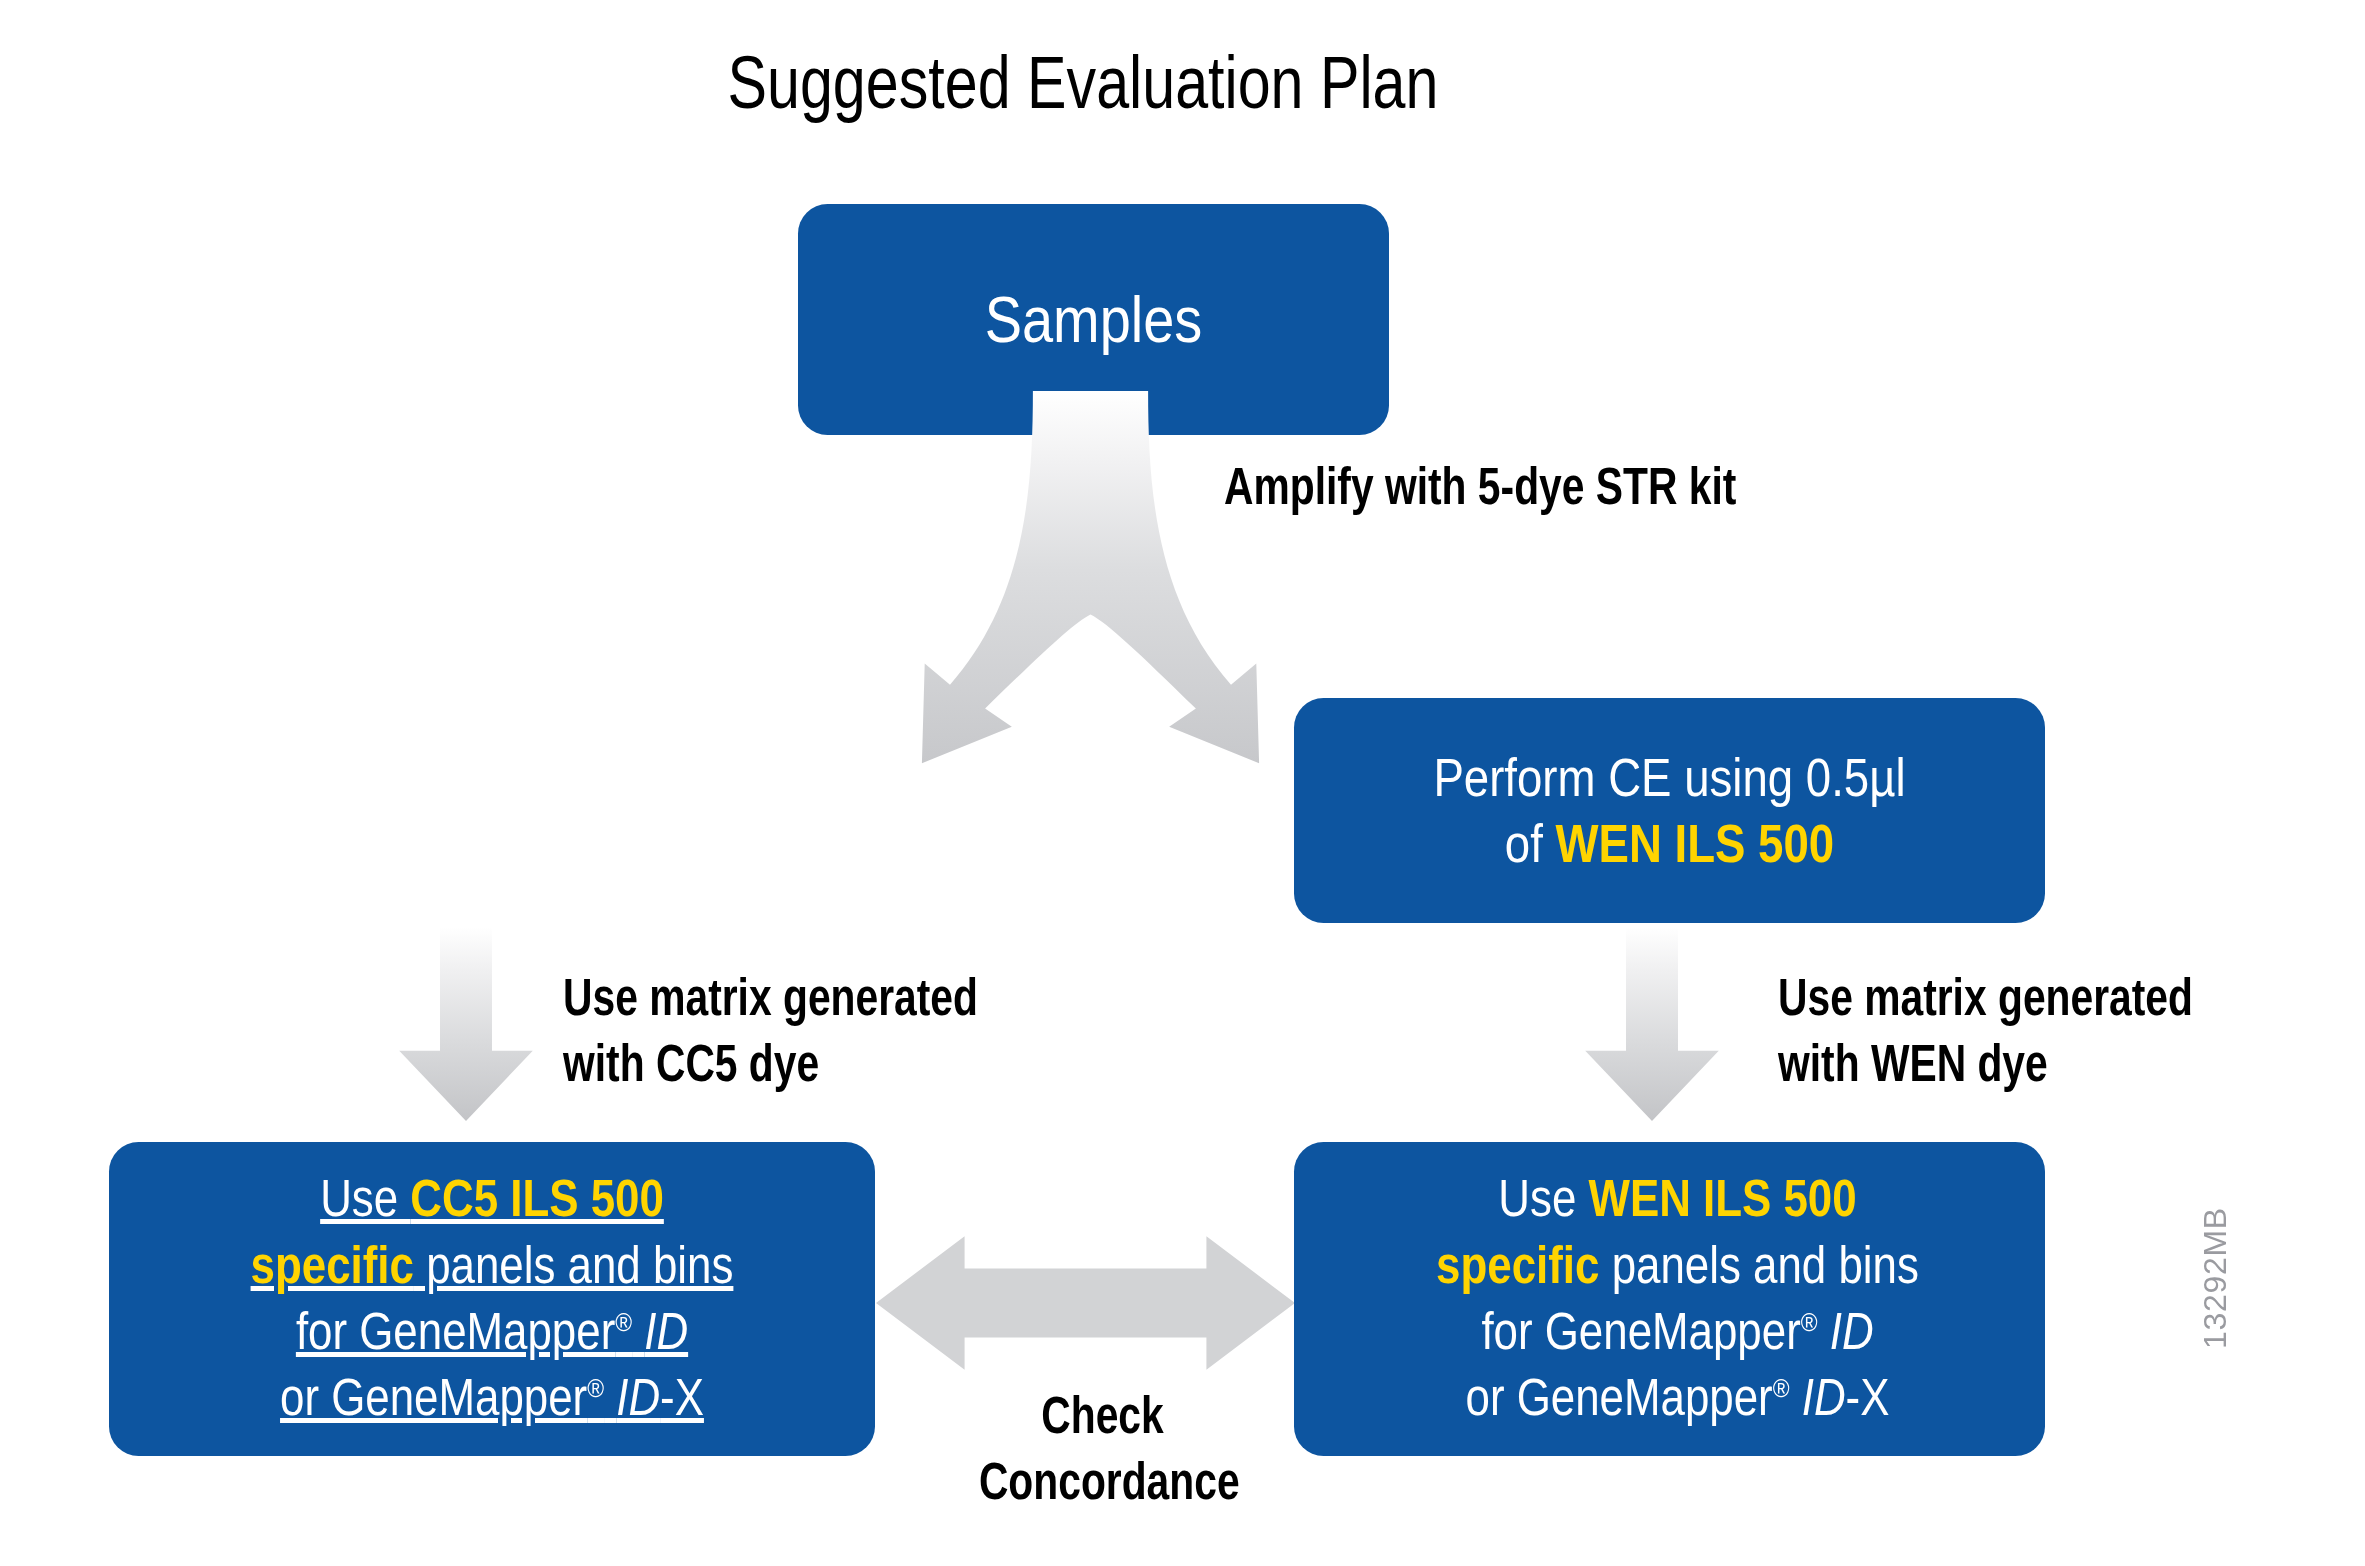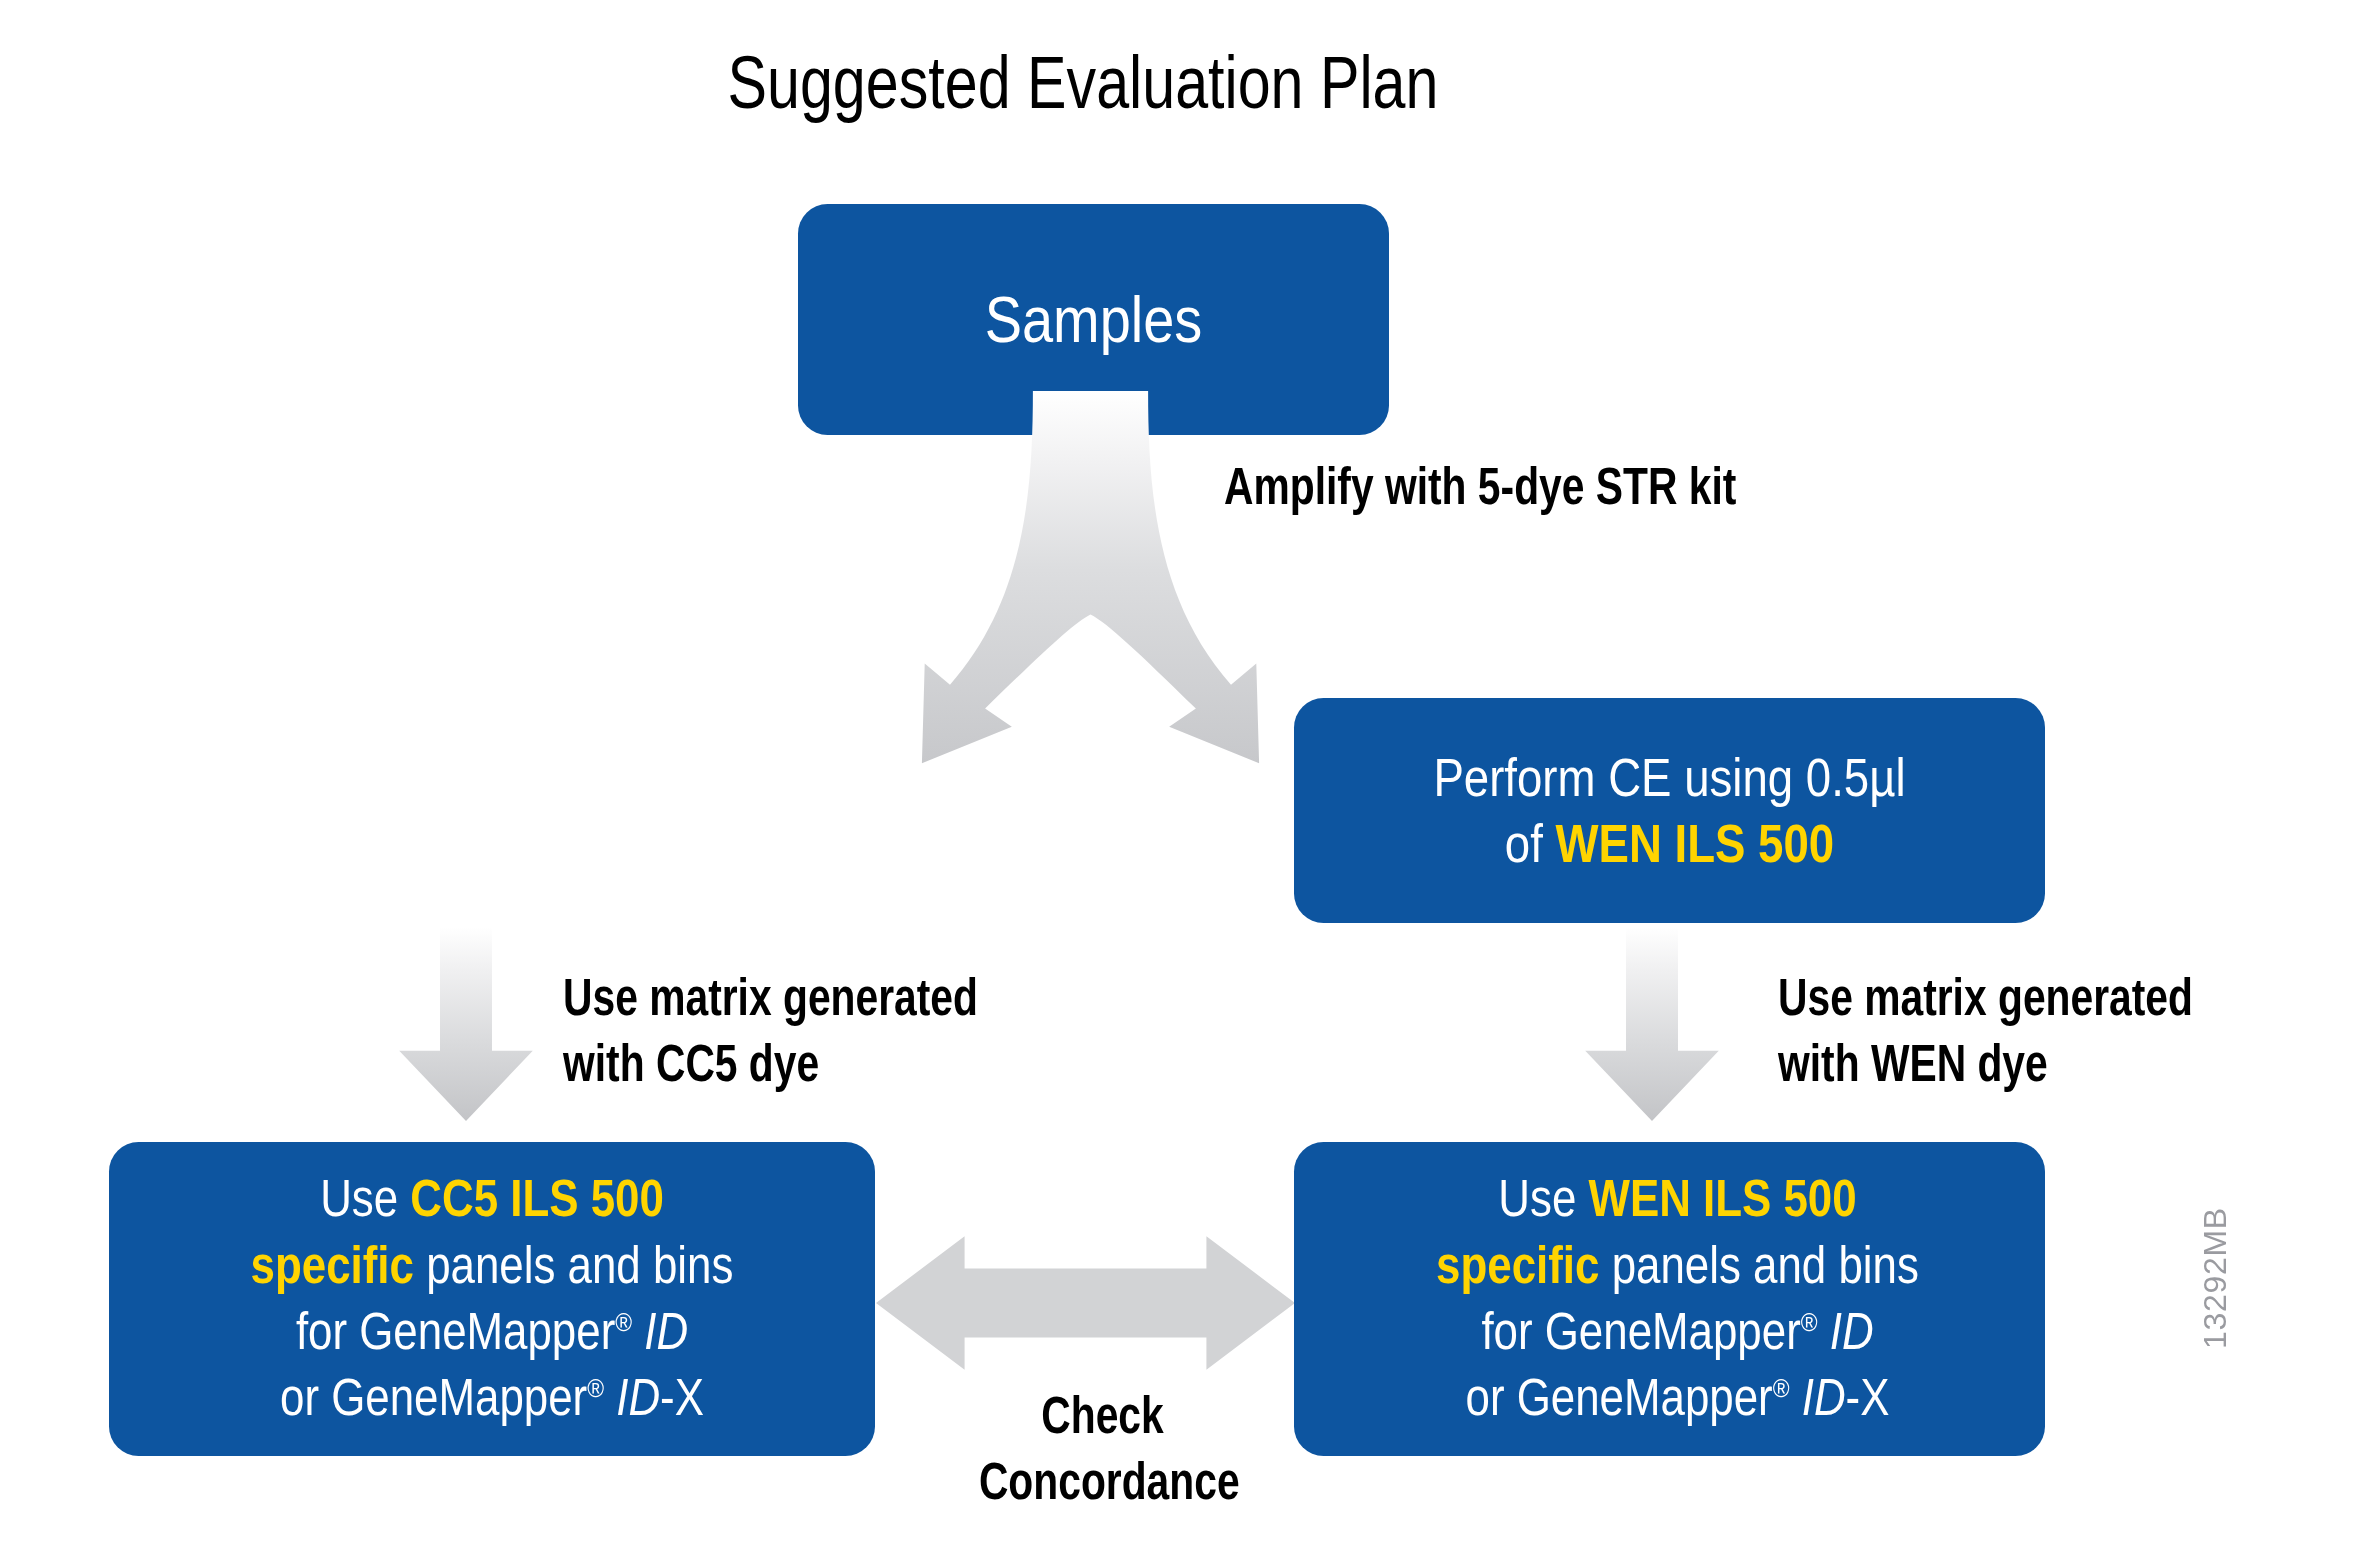--- a/index.html
+++ b/index.html
@@ -47,21 +47,21 @@
   #node-ce-left{
     left:109px;top:698px;width:766px;height:225px;
     font-size:53px;line-height:1.23;font-weight:400;
   }
   #node-ce-right{
     left:1294px;top:698px;width:751px;height:225px;
     font-size:53px;line-height:1.23;font-weight:400;
   }
   #node-panels-left{
     left:109px;top:1142px;width:766px;height:314px;
-    font-size:51px;line-height:1.30;font-weight:400;
+    font-size:51px;line-height:1.30;font-weight:400;text-decoration:underline;
   }
   #node-panels-right{
     left:1294px;top:1142px;width:751px;height:314px;
     font-size:51px;line-height:1.30;font-weight:400;padding-left:16px;
   }
 
   
   .anno{
     position:absolute;
     color:#000000;

